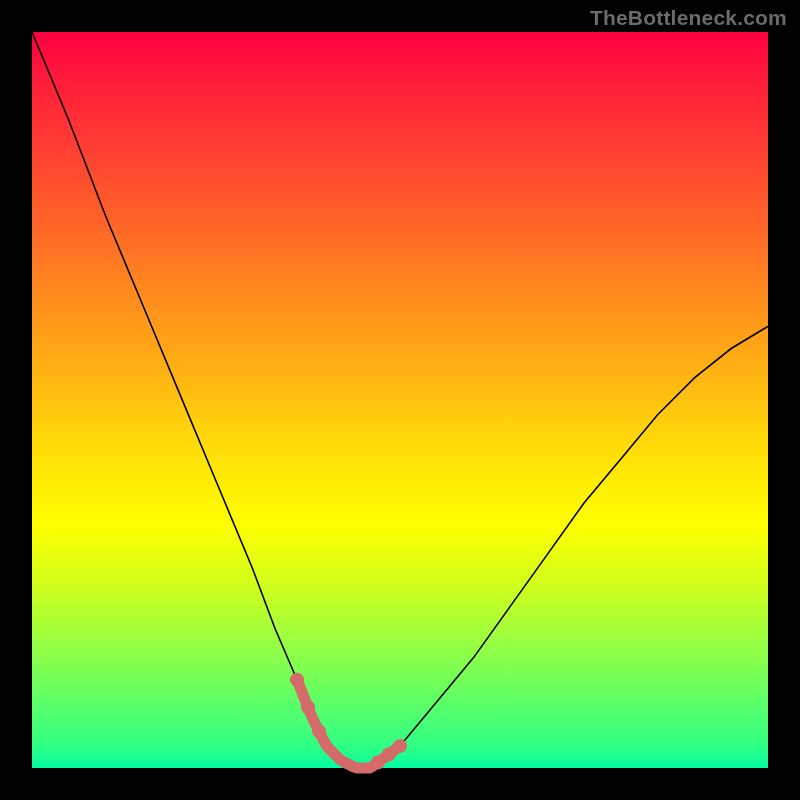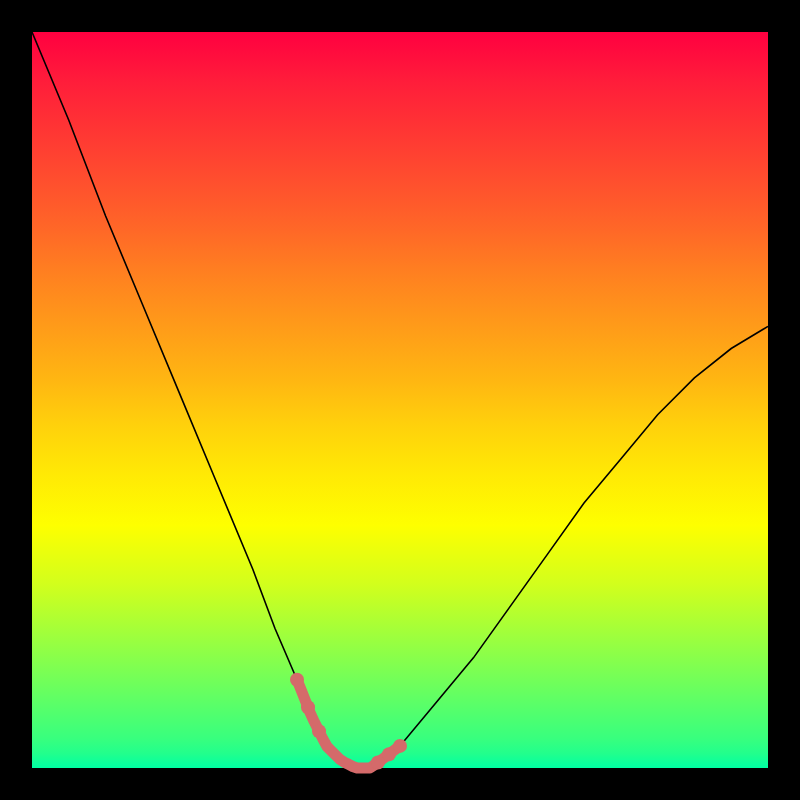--- a/index.html
+++ b/index.html
@@ -58,20 +58,21 @@
       overflow: visible;
     }
     .black-stroke { stroke: #000; stroke-width: 1.6; fill: none; }
     .pink-stroke { stroke: #d46a6a; stroke-width: 11; fill: none; stroke-linecap: round; stroke-linejoin: round; }
     .pink-dot { fill: #d46a6a; }
   </style>
 </head>
 <body>
 
 <div class="canvas">
+  <div class="watermark">TheBottleneck.com</div>
   <div class="plot-area">
     <svg class="curve" viewBox="0 0 736 736">
       <g>
         <path id="main-curve" class="black-stroke" d="M0.0 0.0 L36.8 88.3 L73.6 184.0 L110.4 272.3 L147.2 360.6 L184.0 449.0 L220.8 537.3 L242.9 596.2 L265.0 647.7 L279.7 684.5 L294.4 713.9 L309.1 728.6 L323.8 736.0 L338.6 736.0 L368.0 713.9 L404.8 669.8 L441.6 625.6 L478.4 574.1 L515.2 522.6 L552.0 471.0 L588.8 426.9 L625.6 382.7 L662.4 345.9 L699.2 316.5 L736.0 294.4"></path>
         <path id="highlight-curve" class="pink-stroke" d="M265.0 647.7 L269.3 658.4 L273.5 669.1 L277.8 679.9 L282.1 689.4 L286.4 698.0 L290.7 706.6 L295.0 714.5 L299.3 718.8 L303.6 723.1 L307.9 727.4 L312.2 730.2 L316.5 732.3 L320.8 734.5 L325.1 736.0 L329.4 736.0 L333.7 736.0 L337.9 736.0 L342.2 733.2 L346.5 730.0 L350.8 726.8 L355.1 723.6 L359.4 720.4 L363.7 717.1 L368.0 713.9"></path>
         <g id="highlight-dots">
             <circle cx="265.0" cy="647.7" r="7" class="pink-dot"></circle>
             <circle cx="276.0" cy="675.3" r="7" class="pink-dot"></circle>
             <circle cx="287.0" cy="699.2" r="7" class="pink-dot"></circle>
             <circle cx="345.9" cy="730.5" r="7" class="pink-dot"></circle>

